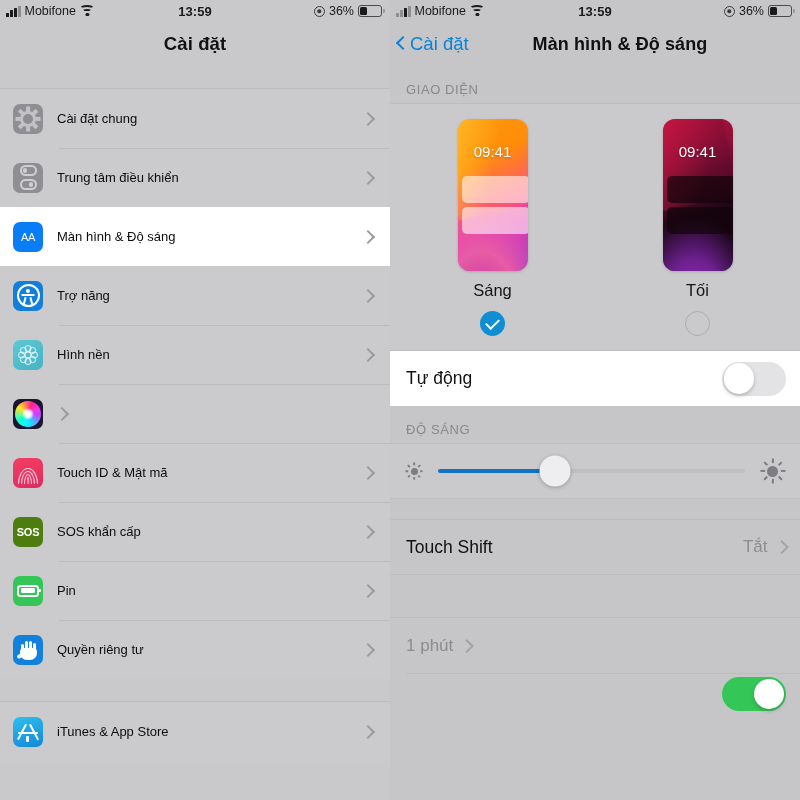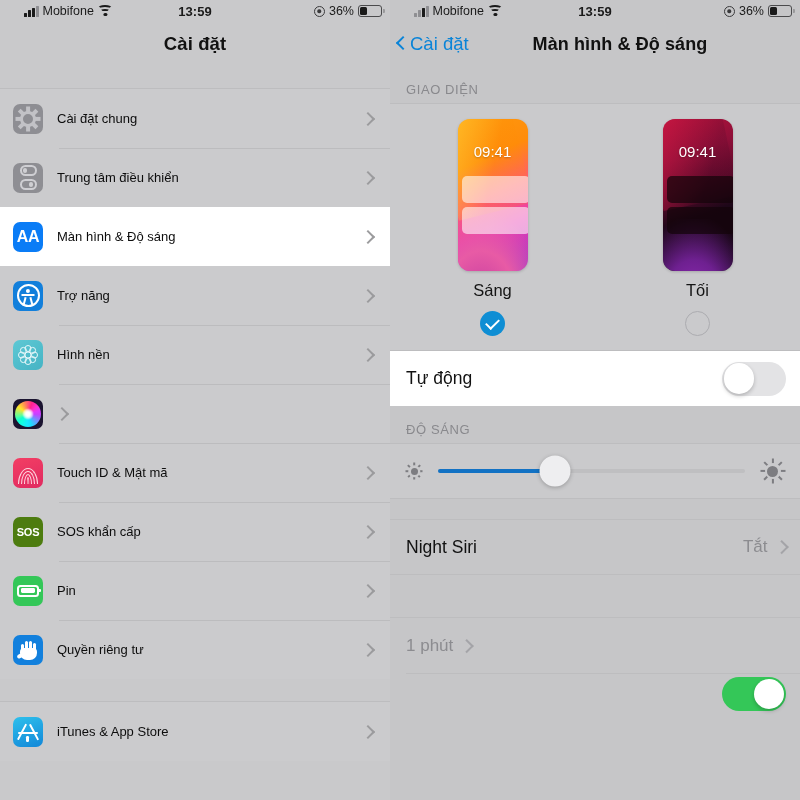--- a/index.html
+++ b/index.html
@@ -12,21 +12,21 @@
   .screen { position: relative; width: 800px; height: 800px; display: flex; }
 
   
   .panel { position: relative; height: 800px; overflow: hidden; }
   .panel-left  { width: 390px; background: #c9c9cb; }
   .panel-right { width: 410px; background: #c6c6c8; }
 
   
   .statusbar {
     height: 22px; display: flex; align-items: center;
-    padding: 0 8px 0 24px; font-size: 12.5px; color: #1a1a1a;
+    padding: 0 8px 0 6px; font-size: 12.5px; color: #1a1a1a;
     position: relative; background: #c9c9cb;
   }
   .panel-right .statusbar { background: #c6c6c8; }
   .sb-left { display: flex; align-items: center; gap: 4px; }
   .sb-center {
     position: absolute; left: 0; right: 0; text-align: center;
     font-size: 13px; font-weight: bold; letter-spacing: 0.1px;
     pointer-events: none;
   }
   .sb-right {
@@ -160,21 +160,21 @@
     border: 2px solid #cfcfd3; position: relative; display: block;
   }
   .ctrl span::after {
     content: ""; position: absolute; top: 1.2px; width: 4.6px; height: 4.6px;
     background: #cfcfd3; border-radius: 50%;
   }
   .ctrl span:nth-child(1)::after { left: 1.4px; }
   .ctrl span:nth-child(2)::after { right: 1.4px; }
 
   .ic-display { background: #0a7cf6; }
-  .aa-text { color: #fff; font-size: 16px; font-weight: bold; letter-spacing: -.3px; }
+  .aa-text { color: #fff; font-size: 11px; font-weight: normal; letter-spacing: -.3px; }
 
   .ic-access { background: #127fdb; }
   .access-ring {
     width: 23px; height: 23px; border-radius: 50%;
     border: 2px solid #fff; position: relative;
   }
   .access-ring::before {
     content: ""; position: absolute; left: 50%; top: 3.1px;
     width: 4.2px; height: 4.2px; background: #fff; border-radius: 50%;
     transform: translateX(-50%);
@@ -695,21 +695,21 @@
           <i></i>
           <i></i>
           <div class="mask"></div>
           <div class="core"></div>
       </div>
     </div>
 
     <div class="gap-sm"></div>
 
     <div class="r-row hairline-t hairline-b">
-      <div class="r-label">Night Siri</div>
+      <div class="r-label">Touch Shift</div>
       <div class="r-value">Tắt</div>
       <div class="r-chev"></div>
     </div>
 
     <div class="gap-md"></div>
 
     <div class="r-row hairline-t">
       <div class="r-value">1 phút</div>
       <div class="r-chev"></div>
     </div>

